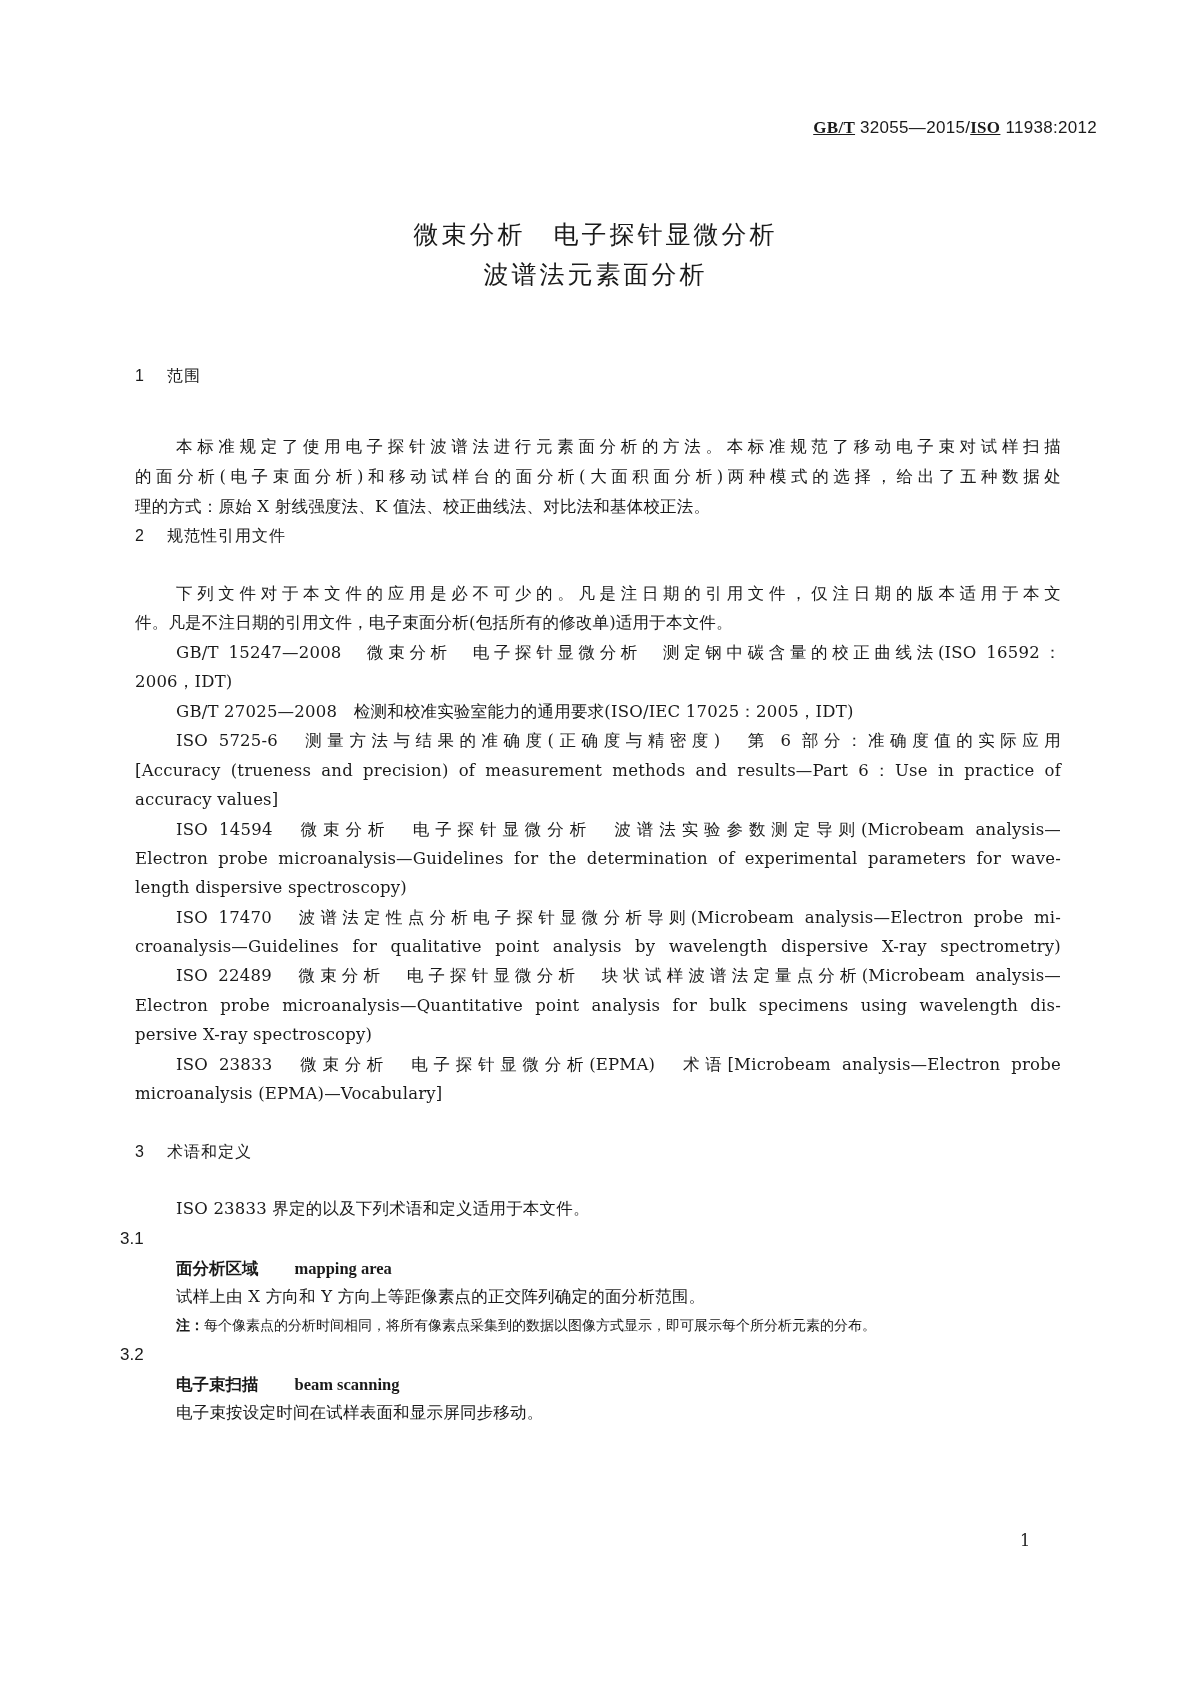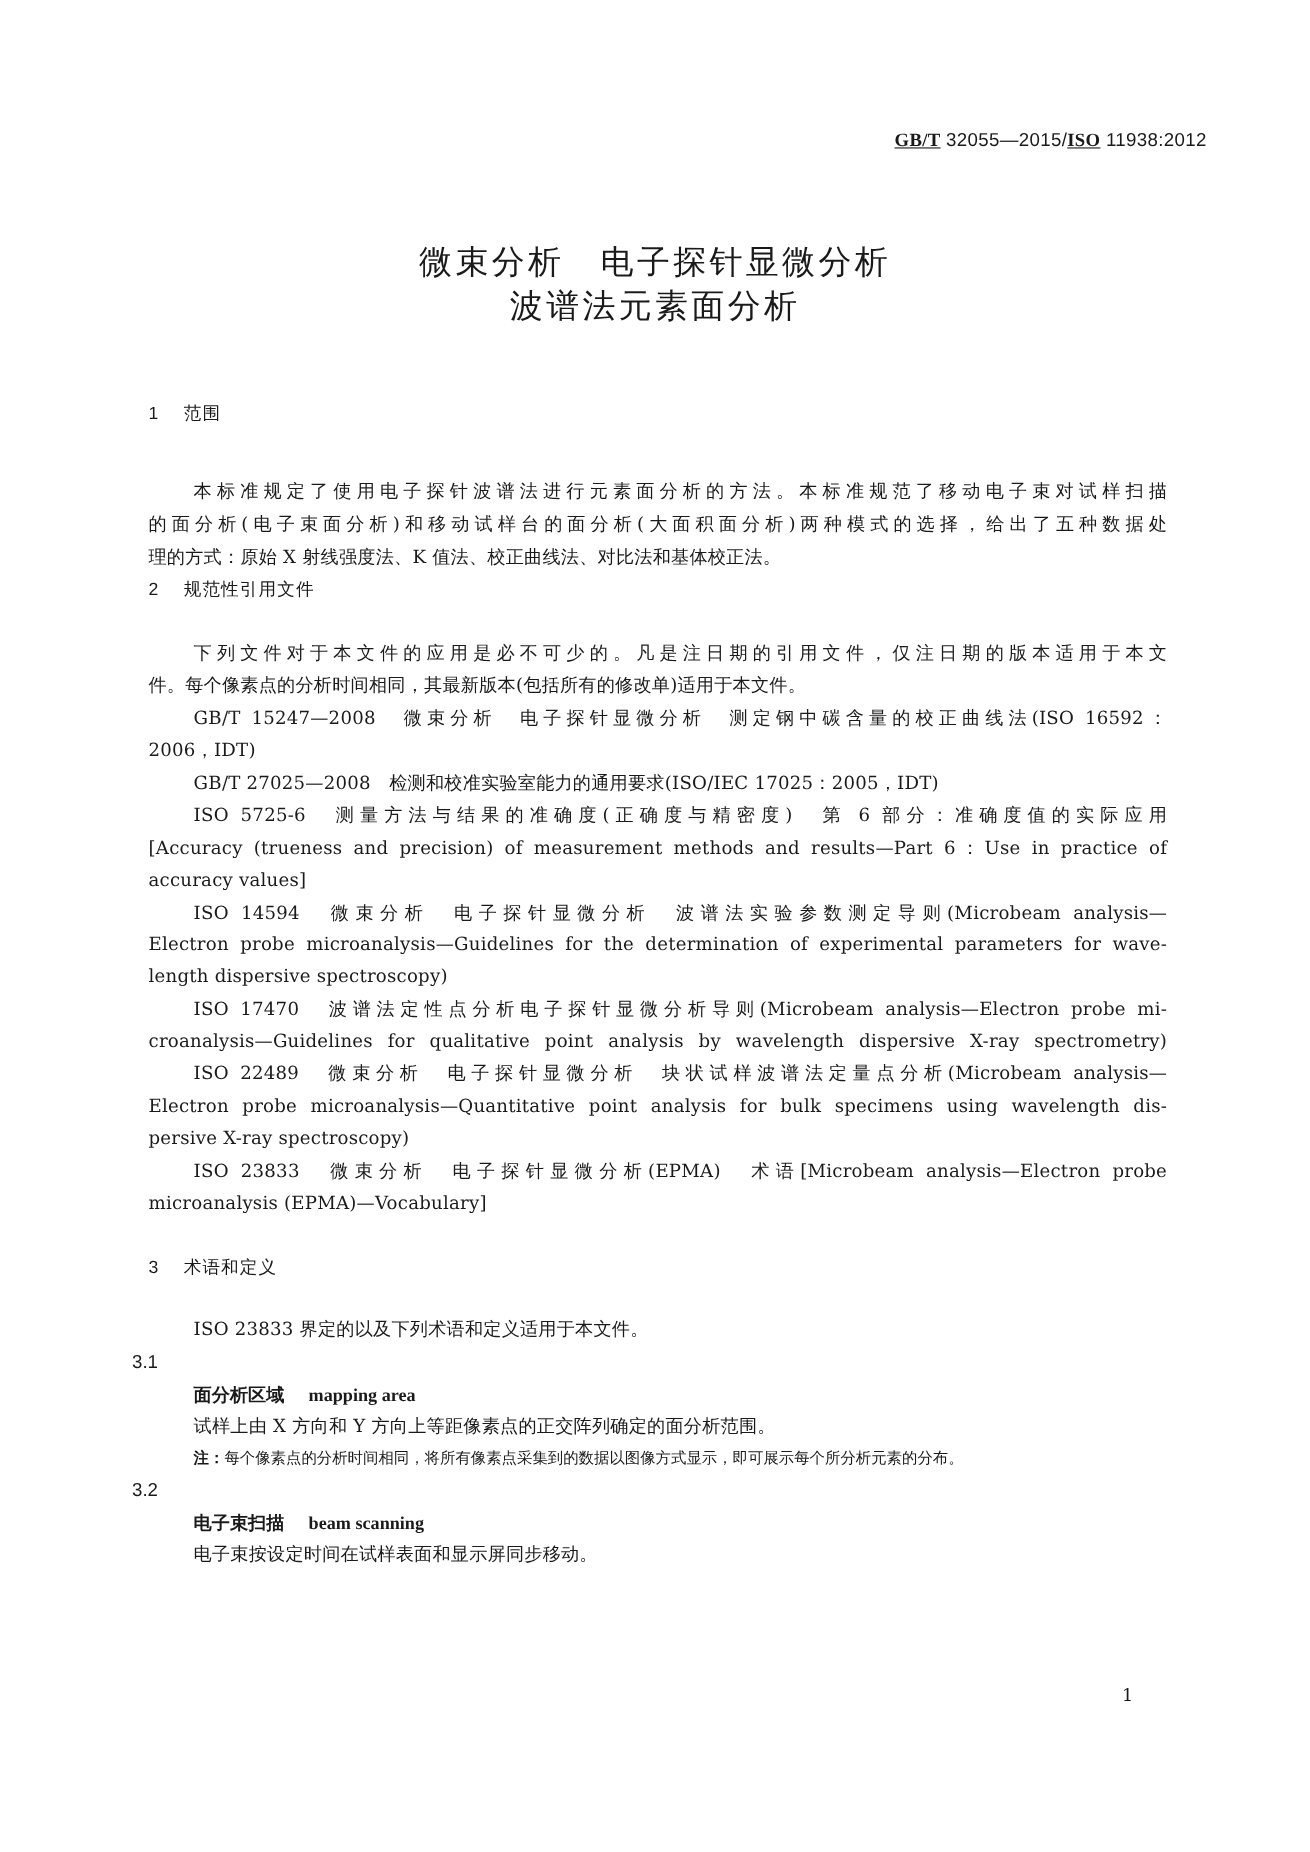--- a/index.html
+++ b/index.html
@@ -1,29 +1,29 @@
 <!DOCTYPE html>
 <html><head>
   <meta charset="utf-8">
   <style>
     html, body { margin:0; padding:0; background:#ffffff; }
     body { width:1191px; height:1684px; position:relative; overflow:hidden; color:#1a1a1a;
       font-family:"DejaVu Serif", "Liberation Serif", serif; }
     .abs { position:absolute; }
     .header { right:94px; top:118px; font-size:17px; font-family:"Liberation Sans", sans-serif; letter-spacing:0.3px; }
     .header b { font-family:"Liberation Serif", serif; font-weight:bold;text-decoration:underline; }
-    .title { left:0; width:1191px; text-align:center; font-family:"DejaVu Sans", sans-serif; font-size:30px; letter-spacing:3px; }
+    .title { left:0; width:1191px; text-align:center; font-family:"DejaVu Sans", sans-serif; font-size:25px; letter-spacing:3px; }
     .sec { left:135px; font-family:"DejaVu Sans", sans-serif; font-size:16px; letter-spacing:1px; }
     .sec .num { display:inline-block; width:32px; font-family:"Liberation Sans", sans-serif; }
     .line { left:135px; width:926px; font-size:16.5px; line-height:20px; white-space:nowrap; letter-spacing:0.2px; }
     .ind { left:176px; }
     .just { text-align:justify; text-align-last:justify; }
     .sub { left:120px; font-family:"Liberation Sans", sans-serif; font-size:17px; }
     .term { left:176px; font-size:16.5px; font-family:"DejaVu Sans", sans-serif; font-weight:bold; }
-    .term .en { font-family:"Liberation Serif", serif; font-weight:bold; margin-left:22px; }
+    .term .en { font-family:"Liberation Serif", serif; font-weight:bold; margin-left:36px; }
     .note { left:176px; font-size:14px; white-space:nowrap; }
     .note b { font-family:"DejaVu Sans", sans-serif; }
     .pagenum { left:1020px; top:1531px; font-size:16px; }
   </style>
 </head>
 <body>
 
 <div class="abs header">
   <b>GB/T</b>
   <span>32055—2015/</span><b>ISO</b>
@@ -37,21 +37,21 @@
   <span class="num">1</span><span>范围</span>
 </div>
 <div class="abs line ind just" style="top:437px; width:885px;">本标准规定了使用电子探针波谱法进行元素面分析的方法。本标准规范了移动电子束对试样扫描</div>
 <div class="abs line just" style="top:467px;">的面分析(电子束面分析)和移动试样台的面分析(大面积面分析)两种模式的选择，给出了五种数据处</div>
 <div class="abs line" style="top:497px;">理的方式：原始 X 射线强度法、K 值法、校正曲线法、对比法和基体校正法。</div>
 
 <div class="abs sec" style="top:526px;">
   <span class="num">2</span><span>规范性引用文件</span>
 </div>
 <div class="abs line ind just" style="top:584px; width:885px;">下列文件对于本文件的应用是必不可少的。凡是注日期的引用文件，仅注日期的版本适用于本文</div>
-<div class="abs line" style="top:613px;">件。每个像素点的分析时间相同，其最新版本(包括所有的修改单)适用于本文件。</div>
+<div class="abs line" style="top:613px;">件。凡是不注日期的引用文件，电子束面分析(包括所有的修改单)适用于本文件。</div>
 <div class="abs line ind just" style="top:643px; width:885px;">GB/T 15247—2008　微束分析　电子探针显微分析　测定钢中碳含量的校正曲线法(ISO 16592：</div>
 <div class="abs line" style="top:672px;">2006，IDT)</div>
 <div class="abs line ind" style="top:702px;">GB/T 27025—2008　检测和校准实验室能力的通用要求(ISO/IEC 17025：2005，IDT)</div>
 <div class="abs line ind just" style="top:731px; width:885px;">ISO 5725-6　测量方法与结果的准确度(正确度与精密度)　第 6 部分：准确度值的实际应用</div>
 <div class="abs line just" style="top:761px;">[Accuracy (trueness and precision) of measurement methods and results—Part 6：Use in practice of</div>
 <div class="abs line" style="top:790px;">accuracy values]</div>
 <div class="abs line ind just" style="top:820px; width:885px;">ISO 14594　微束分析　电子探针显微分析　波谱法实验参数测定导则(Microbeam analysis—</div>
 <div class="abs line just" style="top:849px;">Electron probe microanalysis—Guidelines for the determination of experimental parameters for wave-</div>
 <div class="abs line" style="top:878px;">length dispersive spectroscopy)</div>
 <div class="abs line ind just" style="top:908px; width:885px;">ISO 17470　波谱法定性点分析电子探针显微分析导则(Microbeam analysis—Electron probe mi-</div>

